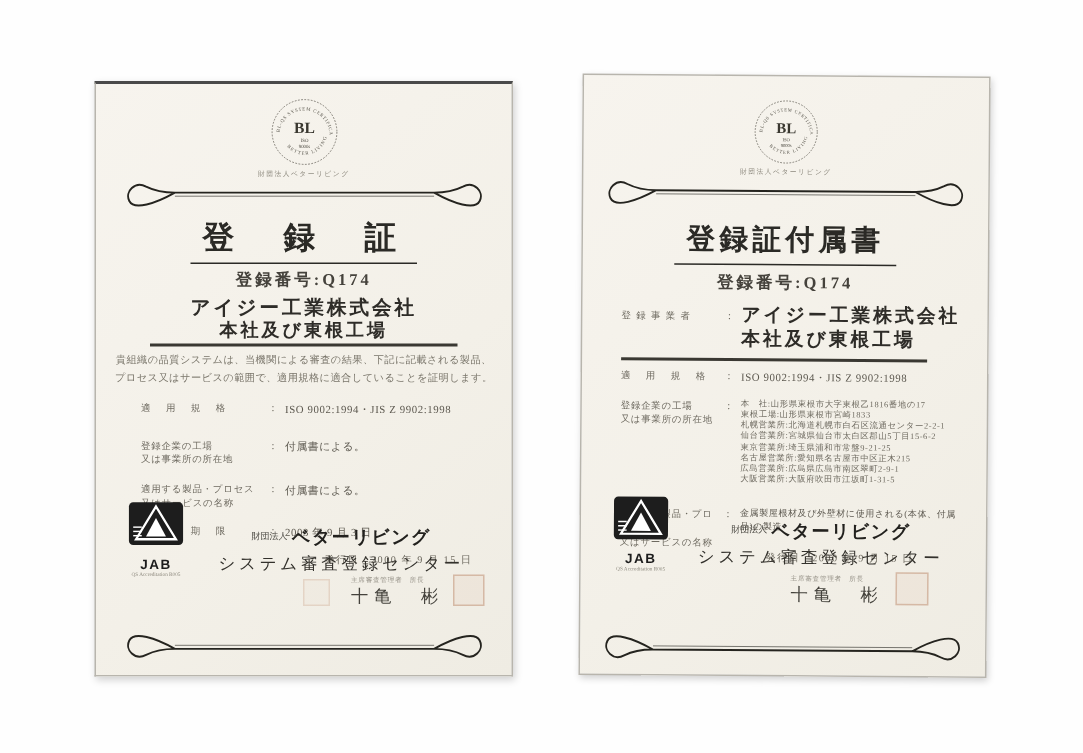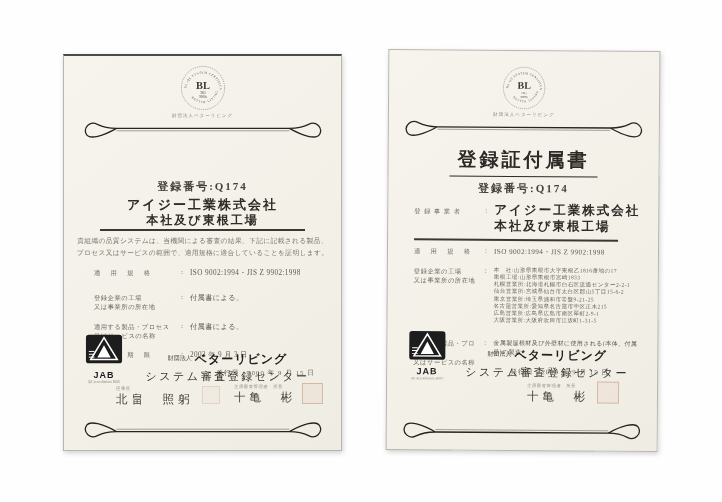--- a/index.html
+++ b/index.html
@@ -66,20 +66,23 @@
     </div>
     <div class="abs seal-caption" style="top:57px;">財団法人ベターリビング</div>
 
     <div class="flourish" style="top:62px;">
       <svg width="252" height="24" viewBox="0 0 300 30">
         <path d="M42 13 C26 22 8 28 4 20 C0 12 9 3 18 8 C26 12 32 13 42 13 L258 13 C268 13 274 12 282 8 C291 3 300 12 296 20 C292 28 274 22 258 13" fill="none" stroke="#25241f" stroke-width="1.6"></path>
         <path d="M42 16 L258 16" fill="none" stroke="#25241f" stroke-width=".5"></path>
       </svg>
     </div>
 
+    <div class="abs title" style="top:88px; font-size:21px; letter-spacing:6px;">
+      <span>登　録　証</span>
+    </div>
 
     <div class="abs regno" style="top:123px;">登録番号:Q174</div>
 
     <div class="abs company" style="top:141px;">アイジー工業株式会社</div>
     <div class="abs company" style="top:157px; font-size:12px;">本社及び東根工場</div>
 
     <div class="rule" style="top:173px;"></div>
 
     <div class="abs stmt" style="top:179px;">
       <div>貴組織の品質システムは、当機関による審査の結果、下記に記載される製品、</div>
@@ -131,24 +134,20 @@
       <div class="jab-caption">QS Accreditation R005</div>
     </div>
 
     <div class="orgblock" style="top:293px;">
       <div>
         <span class="org-prefix">財団法人</span><span class="org-name">ベターリビング</span>
       </div>
       <div class="org-center">システム審査登録センター</div>
     </div>
 
-    <div class="signer" style="left:52px; top:330px;">
-      <div class="stitle">理事長</div>
-      <div class="sname">北畠　照躬</div>
-    </div>
     <div class="stamp" style="left:138px; top:330px; width:18px; height:18px; opacity:.5;"></div>
 
     <div class="signer" style="left:170px; top:328px;">
       <div class="stitle">主席審査管理者　所長</div>
       <div class="sname">十亀　彬</div>
     </div>
     <div class="stamp" style="left:238px; top:327px; width:21px; height:21px;"></div>
 
     <div class="flourish flip" style="top:358px;">
       <svg width="252" height="24" viewBox="0 0 300 30">

